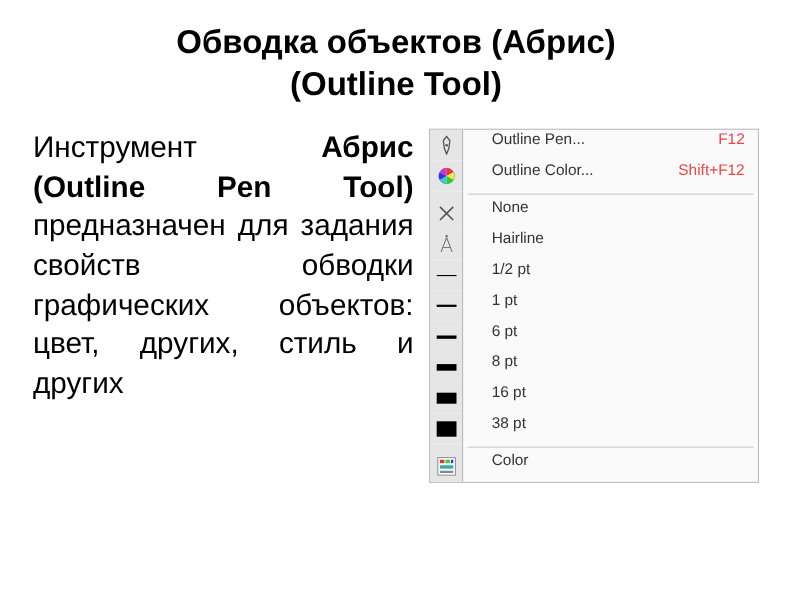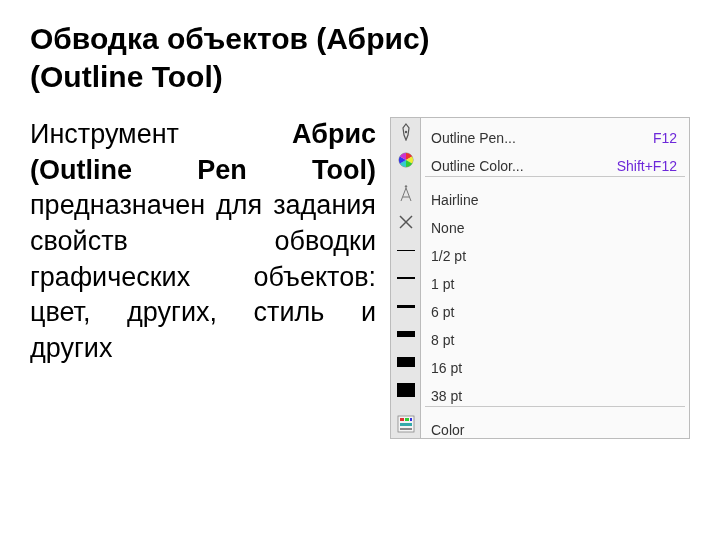--- a/index.html
+++ b/index.html
@@ -4,21 +4,21 @@
 <style>
   * { box-sizing: border-box; margin: 0; padding: 0; }
   body {
     width: 720px; height: 540px;
     background: #fff;
     font-family: Arial, sans-serif;
     padding: 20px 30px;
     color: #000;
   }
   .title {
-    text-align: left;
+    text-align: center;
     font-size: 30px;
     font-weight: bold;
     line-height: 1.25;
     margin-bottom: 22px;
   }
   .content {
     display: flex;
     align-items: flex-start;
   }
   .text-col {
@@ -32,42 +32,43 @@
   .menu-col {
     flex: 0 0 300px;
     background: #fafafa;
     border: 1px solid #bcbcbc;
     font-family: Tahoma, Arial, sans-serif;
     font-size: 14px;
     color: #333;
   }
   .menu-item {
     display: flex;
-    align-items: flex-end;
+    align-items: flex-start;
     height: 28px;
     position: relative;
+    gap: 16px;
   }
   .icon-cell {
     width: 30px;
     height: 100%;
     background: #e6e6e6;
     display: flex;
     align-items: center;
     justify-content: center;
     border-right: 1px solid #bbb;
     flex-shrink: 0;
   }
   .icon-cell svg { display: block; }
   .label {
     flex: 1;
     padding: 0 10px;
   }
   .shortcut {
     padding-right: 12px;
-    color: #6d28d9;
+    color: #ef4444;
   }
   .sep-wrap {
     display: flex;
   }
   .sep-wrap .icon-cell { height: 6px; }
   .sep-wrap .sep-line {
     flex: 1; height: 6px; position: relative;
   }
   .sep-wrap .sep-line::before {
     content: ""; position: absolute; left: 4px; right: 4px; top: 2px;
@@ -124,37 +125,37 @@
       <span class="shortcut">Shift+F12</span>
     </div>
 
     <div class="sep-wrap">
       <div class="icon-cell"></div>
         <div class="sep-line"></div>
     </div>
 
     <div class="menu-item">
       <div class="icon-cell">
+        <svg width="16" height="16" viewBox="0 0 16 16">
+          <line x1="2" y1="14" x2="14" y2="2" stroke="#555" stroke-width="1.5"></line>
+          <line x1="2" y1="2" x2="14" y2="14" stroke="#555" stroke-width="1.5"></line>
+        </svg>
+      </div>
+      <span class="label">None</span>
+    </div>
+
+    <div class="menu-item">
+      <div class="icon-cell">
         <svg width="16" height="18" viewBox="0 0 16 18">
           <path d="M3 16 L8 3 L13 16" fill="none" stroke="#777" stroke-width="1"></path>
           <line x1="5" y1="12" x2="11" y2="12" stroke="#777" stroke-width="1"></line>
           <circle cx="8" cy="1.5" r="1.2" fill="#777"></circle>
         </svg>
       </div>
       <span class="label">Hairline</span>
-    </div>
-
-    <div class="menu-item">
-      <div class="icon-cell">
-        <svg width="16" height="16" viewBox="0 0 16 16">
-          <line x1="2" y1="14" x2="14" y2="2" stroke="#555" stroke-width="1.5"></line>
-          <line x1="2" y1="2" x2="14" y2="14" stroke="#555" stroke-width="1.5"></line>
-        </svg>
-      </div>
-      <span class="label">None</span>
     </div>
 
     <div class="menu-item">
       <div class="icon-cell">
         <span class="lw" style="width:18px;height:1px;"></span>
       </div>
       <span class="label">1/2 pt</span>
     </div>
 
     <div class="menu-item">

